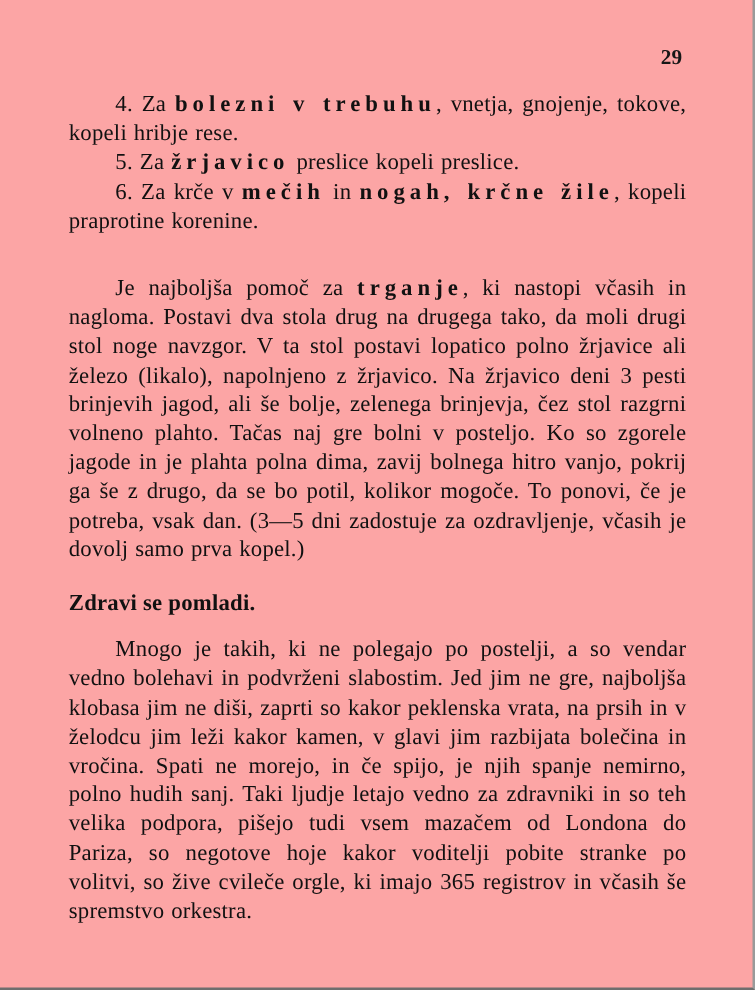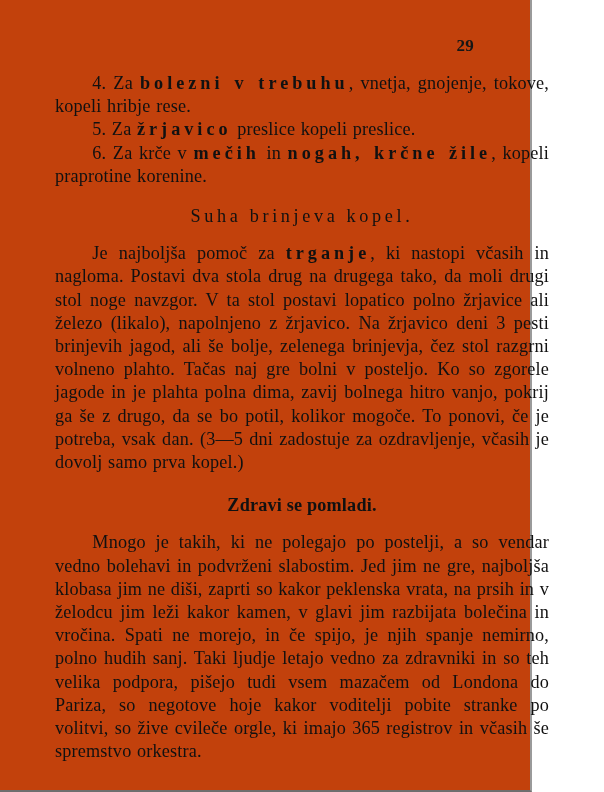--- a/index.html
+++ b/index.html
@@ -12,23 +12,23 @@
     height: 792px;
     font-family: "Liberation Serif", "DejaVu Serif", serif;
     color: #111111;
     overflow: hidden;
   }
 
   
   .page {
     position: relative;
     box-sizing: border-box;
-    width: 532px;
+    width: 604px;
     height: 792px;
-    background: #c2410c;
+    background: #fca5a5;
     border-right: 2px solid #9a9a9a;
     border-bottom: 2px solid #6e6e6e;
     padding: 0;
   }
 
   .folio {
     position: absolute;
     top: 36px;
     right: 56px;
     font-size: 17px;
@@ -69,21 +69,21 @@
     text-align: center;
     letter-spacing: 0.2em;
     text-indent: 0;
   }
 
   h2.heading-bold {
     margin: 0;
     font-size: 18.2px;
     line-height: 23.2px;
     font-weight: bold;
-    text-align: center;
+    text-align: left;
     letter-spacing: 0.01em;
     text-indent: 0;
   }
 
   .gap-sm { height: 14px; }
   .gap-md { height: 17px; }
   .gap-lg { height: 20px; }
 </style>
 </head>
 <body>
@@ -96,21 +96,20 @@
 
     <p class="para"><span>4. Za </span><span class="sp">bolezni v trebuhu</span><span>, vnetja, gnojenje, tokove, kopeli hribje rese.</span></p>
 
     <p class="para"><span>5. Za </span><span class="sp">žrjavico</span><span> preslice kopeli preslice.</span></p>
 
     <p class="para"><span>6. Za krče v </span><span class="sp">mečih</span><span> in </span><span class="sp">nogah, krčne žile</span><span>, kopeli praprotine korenine.</span></p>
 
 
     <div class="gap-md"></div>
 
-    <h2 class="heading">Suha brinjeva kopel.</h2>
 
     <div class="gap-sm"></div>
 
     <p class="para"><span>Je najboljša pomoč za </span><span class="sp">trganje</span><span>, ki nastopi včasih in nagloma. Postavi dva stola drug na drugega tako, da moli drugi stol noge navzgor. V ta stol postavi lopatico polno žrjavice ali železo (likalo), napolnjeno z žrjavico. Na žrjavico deni 3 pesti brinjevih jagod, ali še bolje, zelenega brinjevja, čez stol razgrni volneno plahto. Tačas naj gre bolni v posteljo. Ko so zgorele jagode in je plahta polna dima, zavij bolnega hitro vanjo, pokrij ga še z drugo, da se bo potil, kolikor mogoče. To ponovi, če je potreba, vsak dan. (3—5 dni zadostuje za ozdravljenje, včasih je dovolj samo prva kopel.)</span></p>
 
     <div class="gap-lg"></div>
 
     <h2 class="heading-bold">Zdravi se pomladi.</h2>
 
     <div class="gap-sm"></div>

